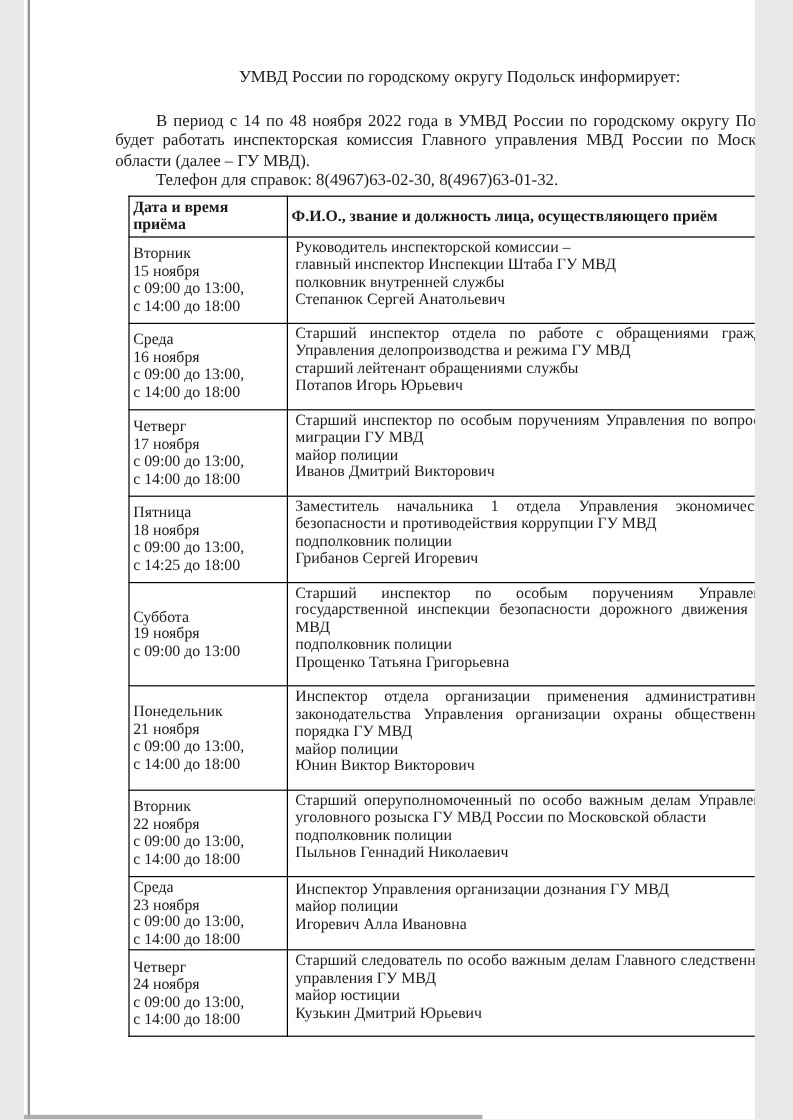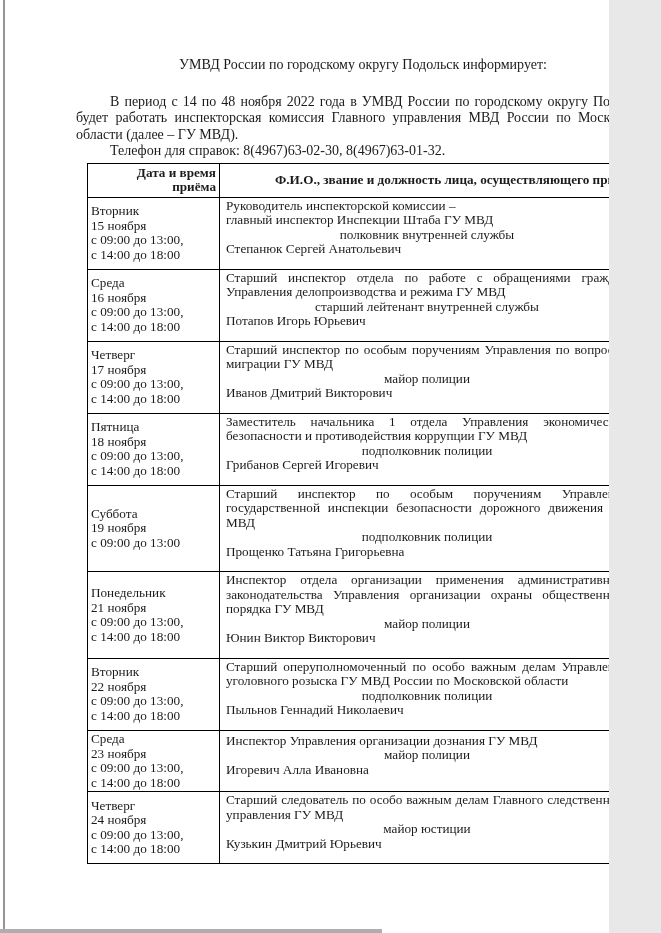--- a/index.html
+++ b/index.html
@@ -3,20 +3,21 @@
 <meta charset="utf-8">
 <style>
   html,body{margin:0;padding:0;background:#e8e8e8;}
   .page{
     position:relative;
     width:609px;height:933px;
     background:#ffffff;
     overflow:hidden;
     font-family:"Liberation Serif","DejaVu Serif",serif;
     color:#1b1b1b;
+    margin-left:20px;
   }
   
   .edge-left{position:absolute;left:3px;top:0;width:2px;height:933px;background:var(--shadow,#969696);}
   .edge-bottom{position:absolute;left:0;bottom:0;width:382px;height:4px;background:var(--shadow2,#aeaeae);}
 
   .content{position:absolute;left:76px;top:57px;width:574px;}
   .doc-title{text-align:center;font-size:14px;line-height:16.5px;}
   .intro{margin-top:20px;font-size:14px;line-height:16.5px;text-align:justify;text-indent:34px;}
   .line-indent{font-size:14px;line-height:16.5px;text-indent:34px;}
 
@@ -27,25 +28,25 @@
     width:547px;
     table-layout:fixed;
     font-size:13.2px;
     line-height:1.1;
   }
   table.sched td,table.sched th{
     border:1px solid var(--border,#000);
     vertical-align:middle;
   }
   th.h1,td.c1{width:125px;}
-  th.h1,th.h2{font-weight:bold;text-align:right;padding:2px 3px;white-space:pre-line;}
+  th.h1,th.h2{font-weight:bold;text-align:left;padding:2px 3px;white-space:pre-line;}
   td.c1{text-align:left;padding:1px 3px;white-space:pre-line;}
   td.c2{padding:1px 5px 12px 6px;}
   td.c2 .pos{text-align:justify;white-space:pre-line;}
-  td.c2 .rank{text-align:center;}
+  td.c2 .rank{text-align:left;}
   td.c2 .name{font-weight:normal;text-align:left;}
 </style>
 </head>
 <body>
 
 <div class="page">
   <div class="edge-left"></div>
   <div class="edge-bottom"></div>
 
   <div class="content">
@@ -75,42 +76,42 @@
     </td>
   </tr>
 
   <tr>
     <td class="c1">Среда
 16 ноября
 с 09:00 до 13:00,
 с 14:00 до 18:00</td>
     <td class="c2">
       <div class="pos">Старший инспектор отдела по работе с обращениями граждан Управления делопроизводства и режима ГУ МВД</div>
-      <div class="rank">старший лейтенант внутренней службы</div>
+      <div class="rank">старший лейтенант обращениями службы</div>
       <div class="name">Потапов Игорь Юрьевич</div>
     </td>
   </tr>
 
   <tr>
     <td class="c1">Четверг
 17 ноября
 с 09:00 до 13:00,
 с 14:00 до 18:00</td>
     <td class="c2">
       <div class="pos">Старший инспектор по особым поручениям Управления по вопросам миграции ГУ МВД</div>
       <div class="rank">майор полиции</div>
       <div class="name">Иванов Дмитрий Викторович</div>
     </td>
   </tr>
 
   <tr>
     <td class="c1">Пятница
 18 ноября
 с 09:00 до 13:00,
-с 14:00 до 18:00</td>
+с 14:25 до 18:00</td>
     <td class="c2">
       <div class="pos">Заместитель начальника 1 отдела Управления экономической безопасности и противодействия коррупции ГУ МВД</div>
       <div class="rank">подполковник полиции</div>
       <div class="name">Грибанов Сергей Игоревич</div>
     </td>
   </tr>
 
   <tr>
     <td class="c1">Суббота
 19 ноября

